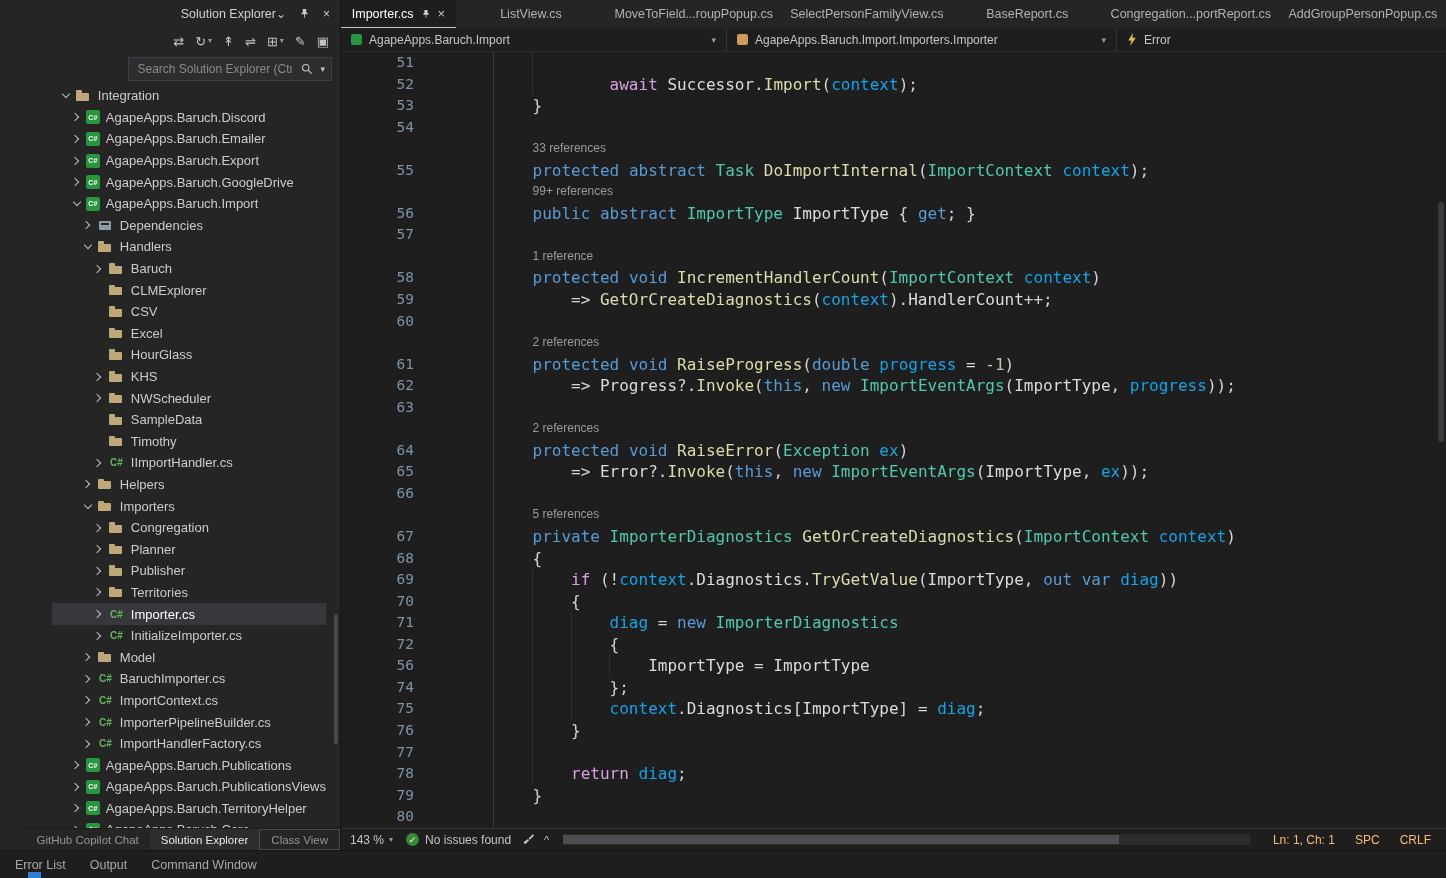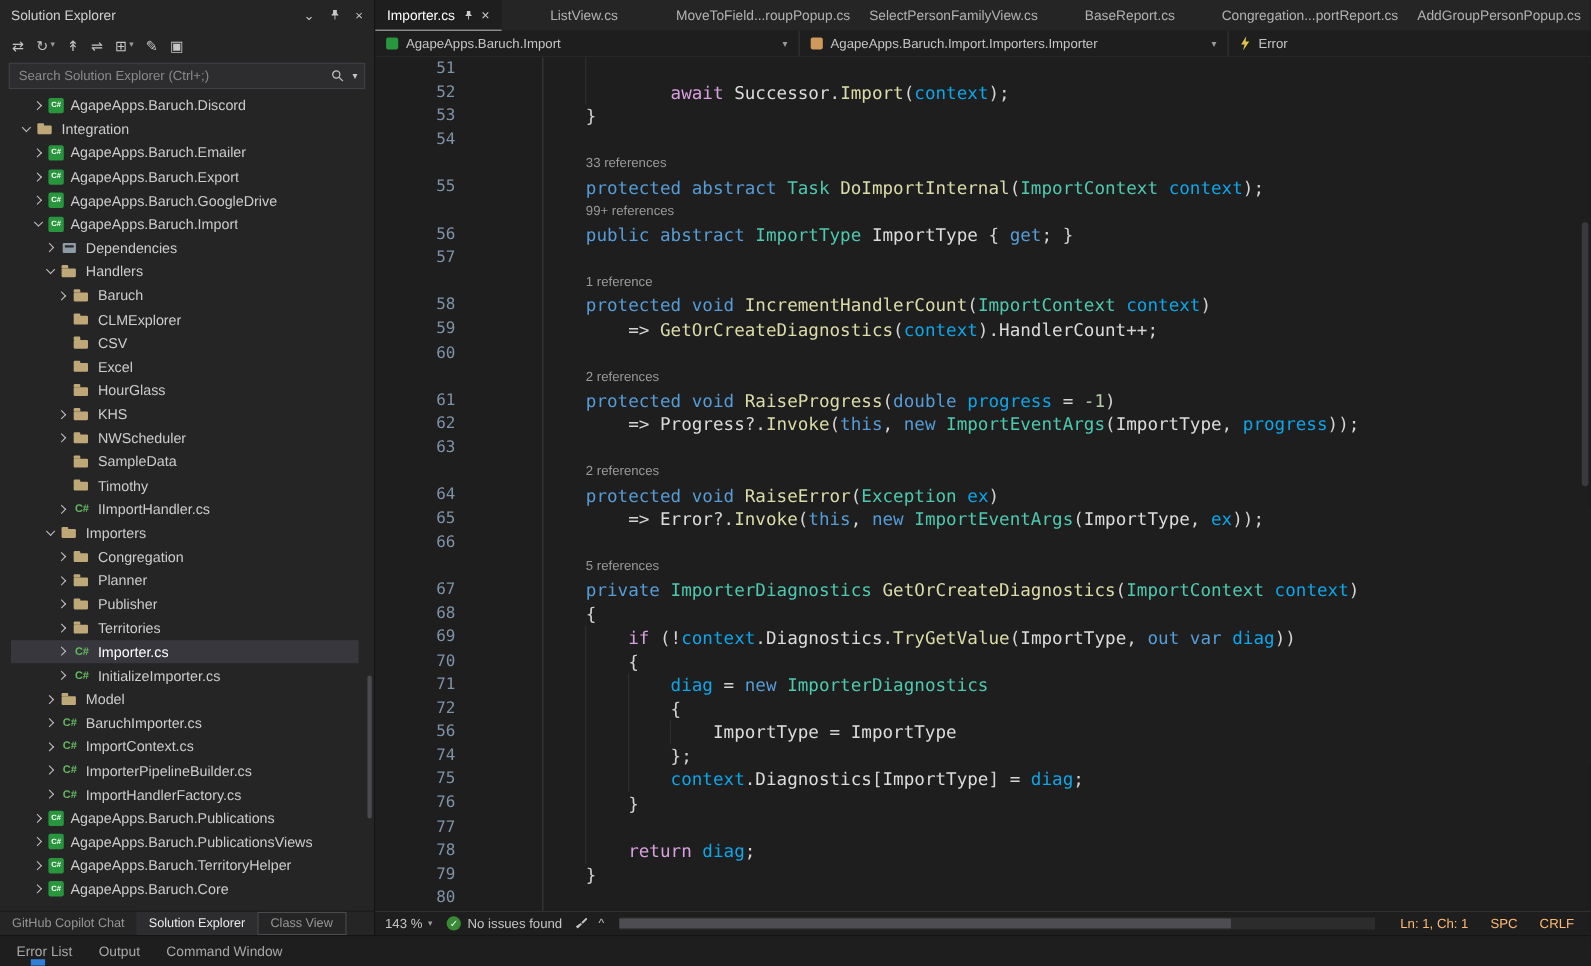--- a/index.html
+++ b/index.html
@@ -2,21 +2,21 @@
 <html><head>
 <meta charset="utf-8">
 <style>
   html,body{margin:0;padding:0;width:1446px;height:878px;overflow:hidden;background:#1e1e1e;
     font-family:"Liberation Sans",sans-serif;}
   *{box-sizing:border-box;}
   .app{position:relative;width:1446px;height:878px;color:#cccccc;font-size:13px;}
   .main{display:flex;height:850px;}
 
   
-  .sidebar{width:341px;background:#252526;display:flex;flex-direction:column;border-right:1px solid #141414;position:relative;}
+  .sidebar{width:341px;background:#252526;display:flex;flex-direction:column;border-right:1px solid #141414;position:relative;align-items:flex-end;}
   .panel-header{height:28px;display:flex;align-items:center;padding:0 10px;flex:none;}
   .panel-title{flex:1;font-size:12.5px;color:#d0d0d0;}
   .ph-icons{display:flex;align-items:center;gap:13px;color:#c8c8c8;}
   .ph-icons .glyph{font-size:12px;line-height:1;cursor:default;}
   .panel-toolbar{height:26px;display:flex;align-items:center;gap:5px;padding:0 8px;flex:none;}
   .tbtn{display:flex;align-items:center;color:#c5c5c5;font-size:13px;padding:1px 3px;line-height:1;}
   .tbtn .dd{font-size:8px;color:#9a9a9a;margin-left:2px;}
   .search-row{margin:3px 8px 4px 8px;height:24px;background:#2d2d30;border:1px solid #3f3f46;
     display:flex;align-items:center;padding:0 6px;flex:none;}
   .search-row input{flex:1;background:transparent;border:0;outline:0;color:#f0abfc;font-size:12px;
@@ -158,33 +158,33 @@
         <span class="sic">
           <svg width="12" height="12" viewBox="0 0 14 14">
               <circle cx="5.5" cy="5.5" r="3.8" fill="none" stroke="#c5c5c5" stroke-width="1.3"></circle>
               <line x1="8.5" y1="8.5" x2="12.5" y2="12.5" stroke="#c5c5c5" stroke-width="1.3"></line>
             </svg>
         </span>
         <span class="sic" style="font-size:9px;">▾</span>
       </div>
 
       <div class="tree">
-          <div class="trow" style="padding-left: 19px;">
-            <span class="chev"></span>
-            <span class="ic-project ico">C#</span>
-            <span class="tlabel">AgapeApps.Baruch.Discord</span>
-          </div>
           <div class="trow" style="padding-left: 8px;">
             <span class="chev open"></span>
             <span class="ico ic-folder"></span>
             <span class="tlabel">Integration</span>
           </div>
           <div class="trow" style="padding-left: 19px;">
             <span class="chev"></span>
             <span class="ic-project ico">C#</span>
+            <span class="tlabel">AgapeApps.Baruch.Discord</span>
+          </div>
+          <div class="trow" style="padding-left: 19px;">
+            <span class="chev"></span>
+            <span class="ic-project ico">C#</span>
             <span class="tlabel">AgapeApps.Baruch.Emailer</span>
           </div>
           <div class="trow" style="padding-left: 19px;">
             <span class="chev"></span>
             <span class="ic-project ico">C#</span>
             <span class="tlabel">AgapeApps.Baruch.Export</span>
           </div>
           <div class="trow" style="padding-left: 19px;">
             <span class="chev"></span>
             <span class="ic-project ico">C#</span>
@@ -247,20 +247,25 @@
           </div>
           <div class="trow" style="padding-left: 41px;">
             <span class="chev none"></span>
             <span class="ico ic-folder"></span>
             <span class="tlabel">Timothy</span>
           </div>
           <div class="trow" style="padding-left: 41px;">
             <span class="chev"></span>
             <span class="ico ic-csfile">C#</span>
             <span class="tlabel">IImportHandler.cs</span>
+          </div>
+          <div class="trow" style="padding-left: 30px;">
+            <span class="chev"></span>
+            <span class="ico ic-folder"></span>
+            <span class="tlabel">Helpers</span>
           </div>
           <div class="trow" style="padding-left: 30px;">
             <span class="chev open"></span>
             <span class="ico ic-folder"></span>
             <span class="tlabel">Importers</span>
           </div>
           <div class="trow" style="padding-left: 41px;">
             <span class="chev"></span>
             <span class="ico ic-folder"></span>
             <span class="tlabel">Congregation</span>

